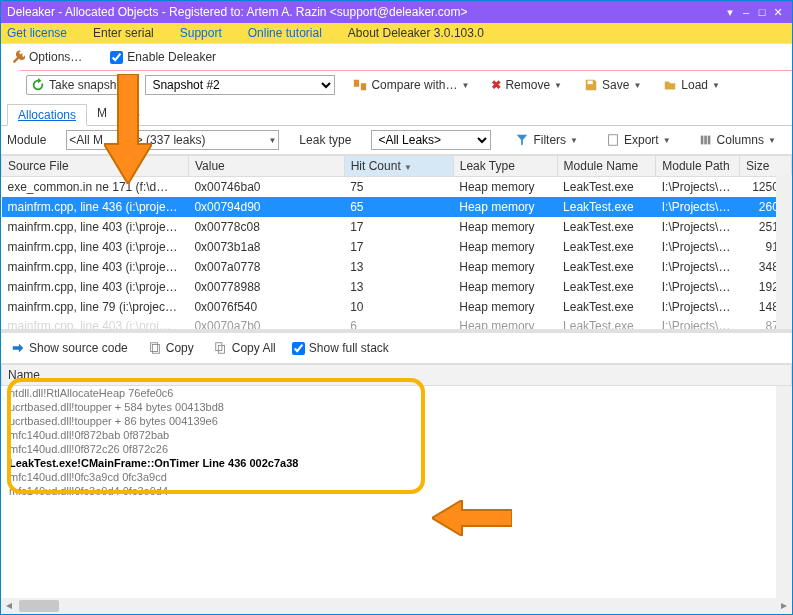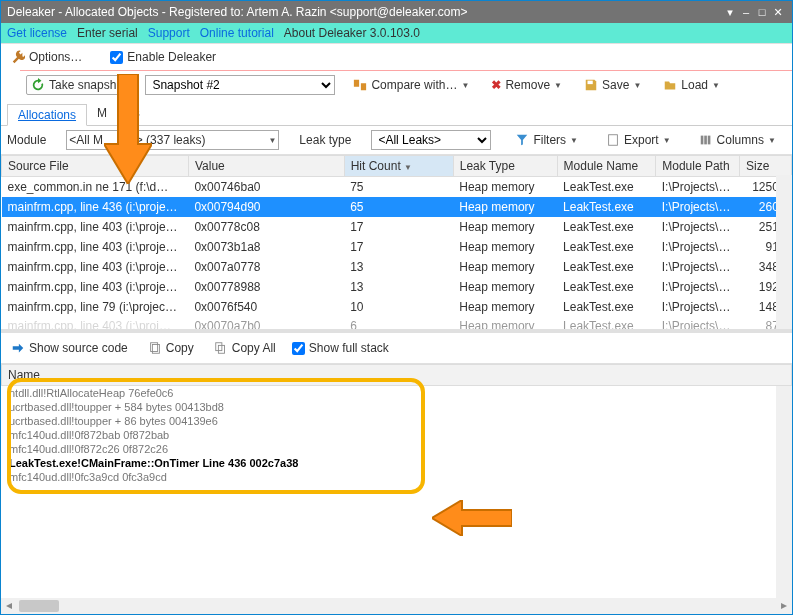--- a/index.html
+++ b/index.html
@@ -1,20 +1,20 @@
 <!DOCTYPE html>
 <html><head>
 <meta charset="utf-8">
 <style>
 * { box-sizing: border-box; margin: 0; padding: 0; }
 body { font-family: "Segoe UI", Tahoma, sans-serif; font-size: 12px; color: #333; background: #fff; width: 793px; height: 615px; overflow: hidden; border: 1px solid #0a84d0; display: flex; flex-direction: column; }
-.titlebar { background: #737373; color: #fff; height: 22px; display: flex; align-items: center; padding: 0 6px; font-size: 12px; }
+.titlebar { background: #8b5cf6; color: #fff; height: 22px; display: flex; align-items: center; padding: 0 6px; font-size: 12px; }
 .titlebar .title-text { flex: 1; }
 .titlebar .winbtn { width: 16px; text-align: center; cursor: pointer; font-size: 11px; }
-.menubar { background: #5eead4; padding: 3px 6px; border-bottom: 1px solid #e0e0e0; display: flex; gap: 10px; align-items: center; }
+.menubar { background: #fde047; padding: 3px 6px; border-bottom: 1px solid #e0e0e0; display: flex; gap: 26px; align-items: center; }
 .menubar span { color: #0a6adf; cursor: pointer; }
 .menubar .black { color: #333; }
 .toolbar1 { padding: 4px 6px; display: flex; gap: 24px; align-items: center; }
 .toolbar2 { padding: 4px 6px; display: flex; gap: 14px; align-items: center; border-top: 1px solid #fca5a5; flex-wrap: nowrap; margin-left: 19px; }
 .icon { display: inline-block; width: 14px; height: 14px; vertical-align: middle; }
 .checkbox { display: inline-flex; align-items: center; gap: 4px; }
 .checkbox input { width: 13px; height: 13px; }
 .btn { display: inline-flex; align-items: center; gap: 4px; cursor: pointer; padding: 2px 4px; }
 .btn.border { border: 1px solid #aaa; border-radius: 2px; background: #fdfdfd; }
 select, .combo { border: 1px solid #aaa; background: #fff; font-size: 12px; padding: 1px 2px; height: 20px; }
@@ -289,20 +289,21 @@
 <div class="stack-wrap" style="position:relative">
   <div class="stack-head">Name</div>
   <div id="stack">
       <div class="stack-entry">ntdll.dll!RtlAllocateHeap 76efe0c6</div>
       <div class="stack-entry">ucrtbased.dll!toupper + 584 bytes 00413bd8</div>
       <div class="stack-entry">ucrtbased.dll!toupper + 86 bytes 004139e6</div>
       <div class="stack-entry">mfc140ud.dll!0f872bab 0f872bab</div>
       <div class="stack-entry">mfc140ud.dll!0f872c26 0f872c26</div>
       <div class="stack-entry bold">LeakTest.exe!CMainFrame::OnTimer Line 436 002c7a38</div>
       <div class="stack-entry">mfc140ud.dll!0fc3a9cd 0fc3a9cd</div>
+      <div class="stack-entry">mfc140ud.dll!0fc3e0d4 0fc3e0d4</div>
     </div>
   <div class="vscroll" style="top:22px"></div>
 </div>
 
 <div class="hscroll">
   <span style="width:16px;text-align:center;color:#888">◂</span>
   <div class="thumb"></div>
   <span style="margin-left:auto;width:16px;text-align:center;color:#888">▸</span>
 </div>
 

